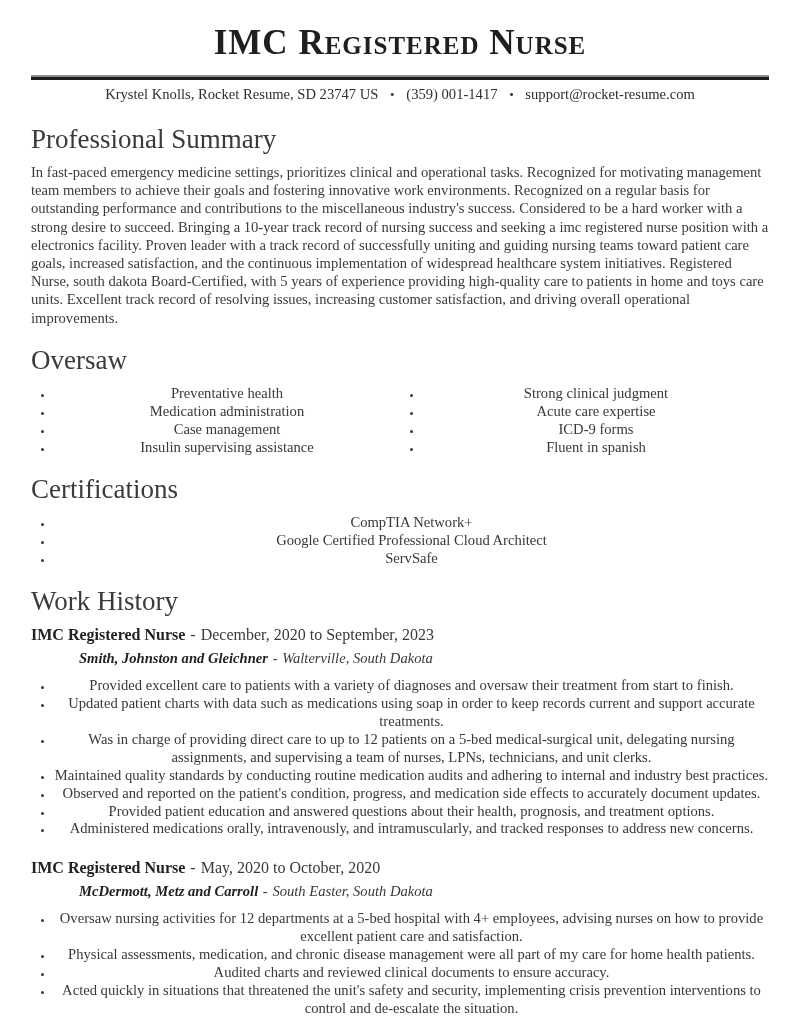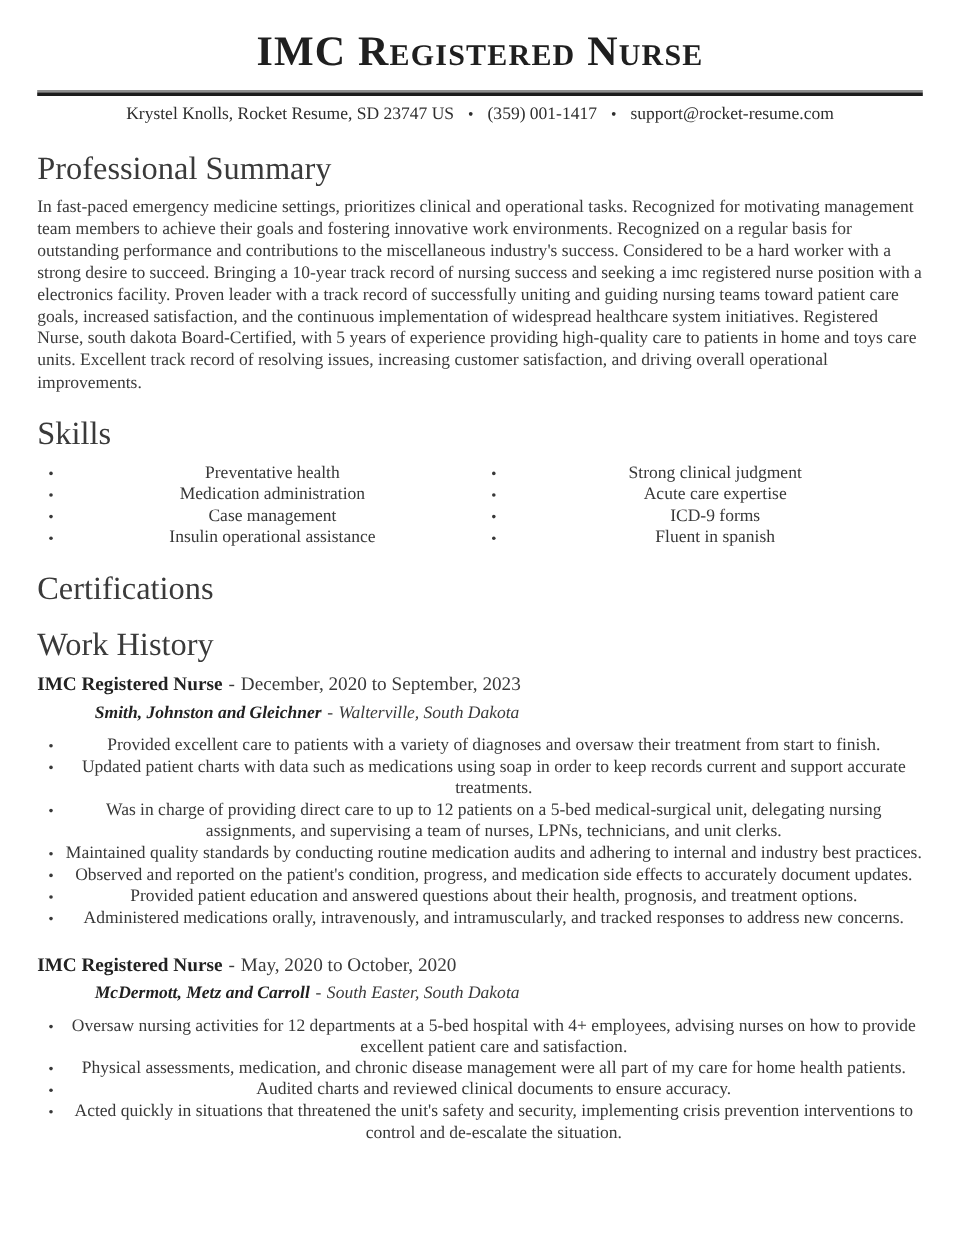--- a/index.html
+++ b/index.html
@@ -110,39 +110,44 @@
     <span class="contact-sep">•</span>
     <span>support@rocket-resume.com</span>
   </div>
 
   <div class="section-summary">
     <h2 class="section-heading">Professional Summary</h2>
     <p class="summary-text">In fast-paced emergency medicine settings, prioritizes clinical and operational tasks. Recognized for motivating management team members to achieve their goals and fostering innovative work environments. Recognized on a regular basis for outstanding performance and contributions to the miscellaneous industry's success. Considered to be a hard worker with a strong desire to succeed. Bringing a 10-year track record of nursing success and seeking a imc registered nurse position with a electronics facility. Proven leader with a track record of successfully uniting and guiding nursing teams toward patient care goals, increased satisfaction, and the continuous implementation of widespread healthcare system initiatives. Registered Nurse, south dakota Board-Certified, with 5 years of experience providing high-quality care to patients in home and toys care units. Excellent track record of resolving issues, increasing customer satisfaction, and driving overall operational improvements.</p>
   </div>
 
   <div>
-    <h2 class="section-heading">Skills</h2>
+    <h2 class="section-heading">Oversaw</h2>
     <div class="skills-columns">
       <ul class="bullet-list">
         <li>Preventative health</li>
         <li>Medication administration</li>
         <li>Case management</li>
-        <li>Insulin operational assistance</li>
+        <li>Insulin supervising assistance</li>
       </ul>
       <ul class="bullet-list">
         <li>Strong clinical judgment</li>
         <li>Acute care expertise</li>
         <li>ICD-9 forms</li>
         <li>Fluent in spanish</li>
       </ul>
     </div>
   </div>
 
   <div>
     <h2 class="section-heading">Certifications</h2>
+    <ul class="bullet-list">
+      <li>CompTIA Network+</li>
+      <li>Google Certified Professional Cloud Architect</li>
+      <li>ServSafe</li>
+    </ul>
   </div>
 
   <div>
     <h2 class="section-heading">Work History</h2>
 
     <div class="job">
       <div class="job-title-line">
         <span class="bold-name">IMC Registered Nurse</span>
         <span class="dash-sep">-</span>
         <span>December, 2020 to September, 2023</span>

